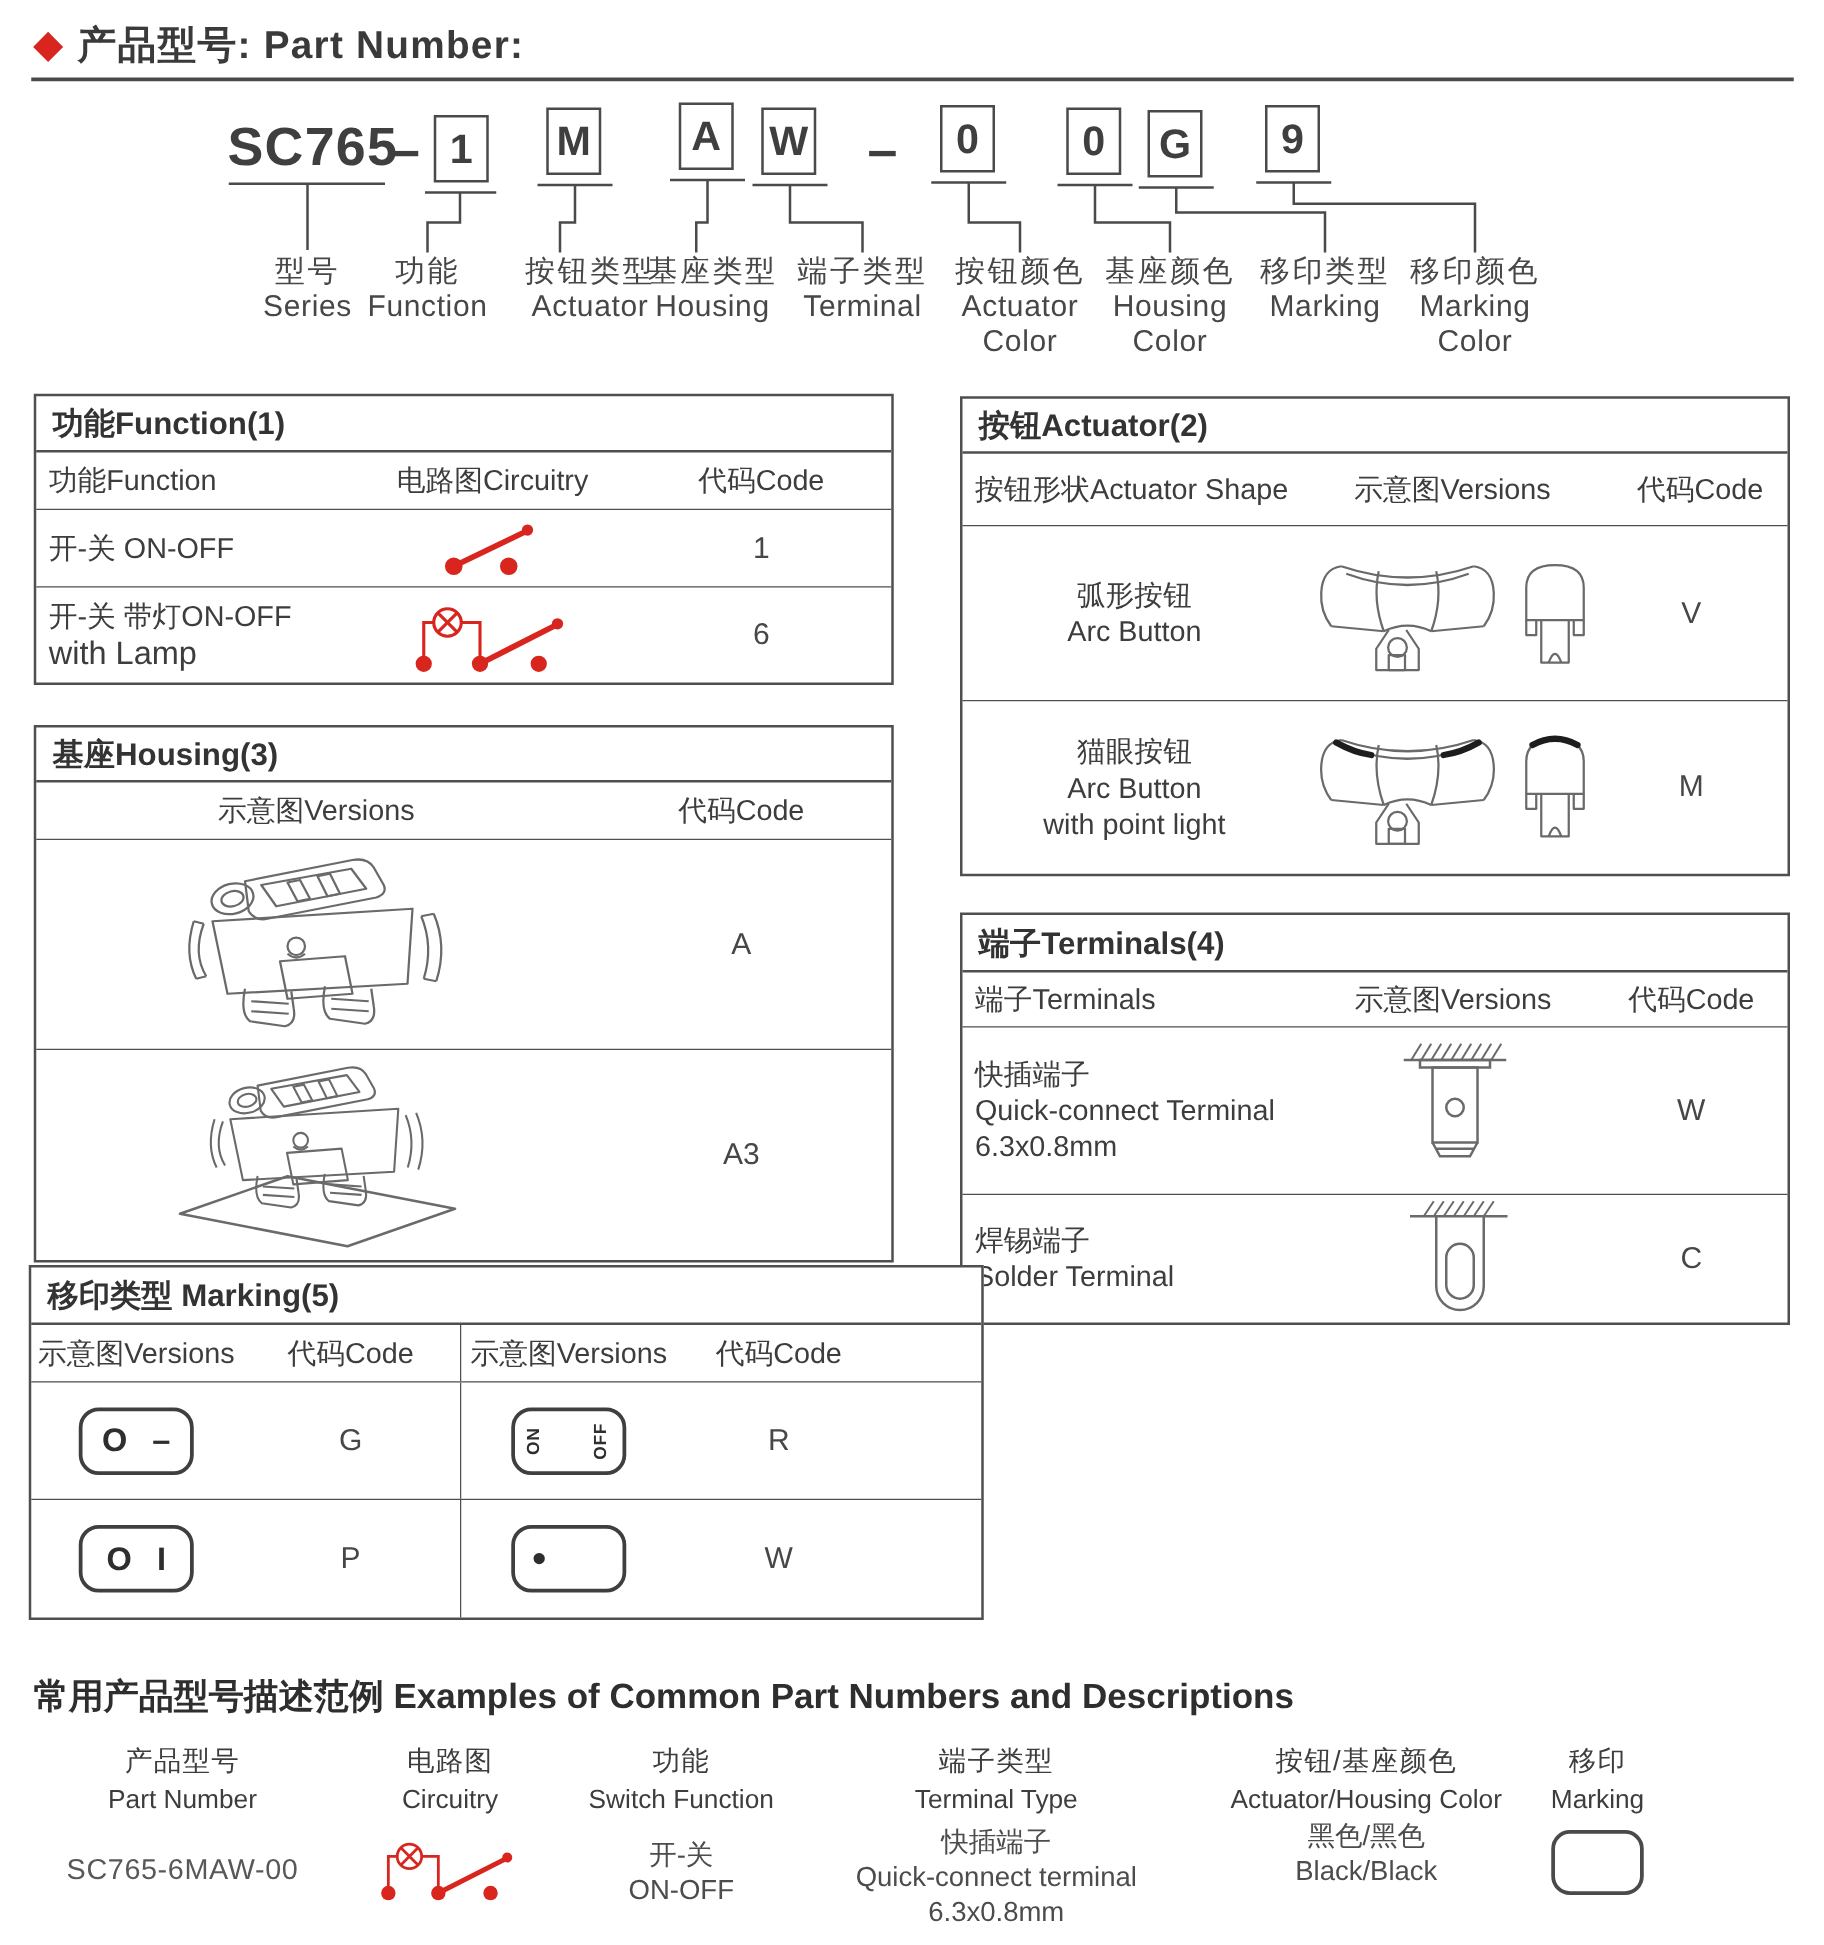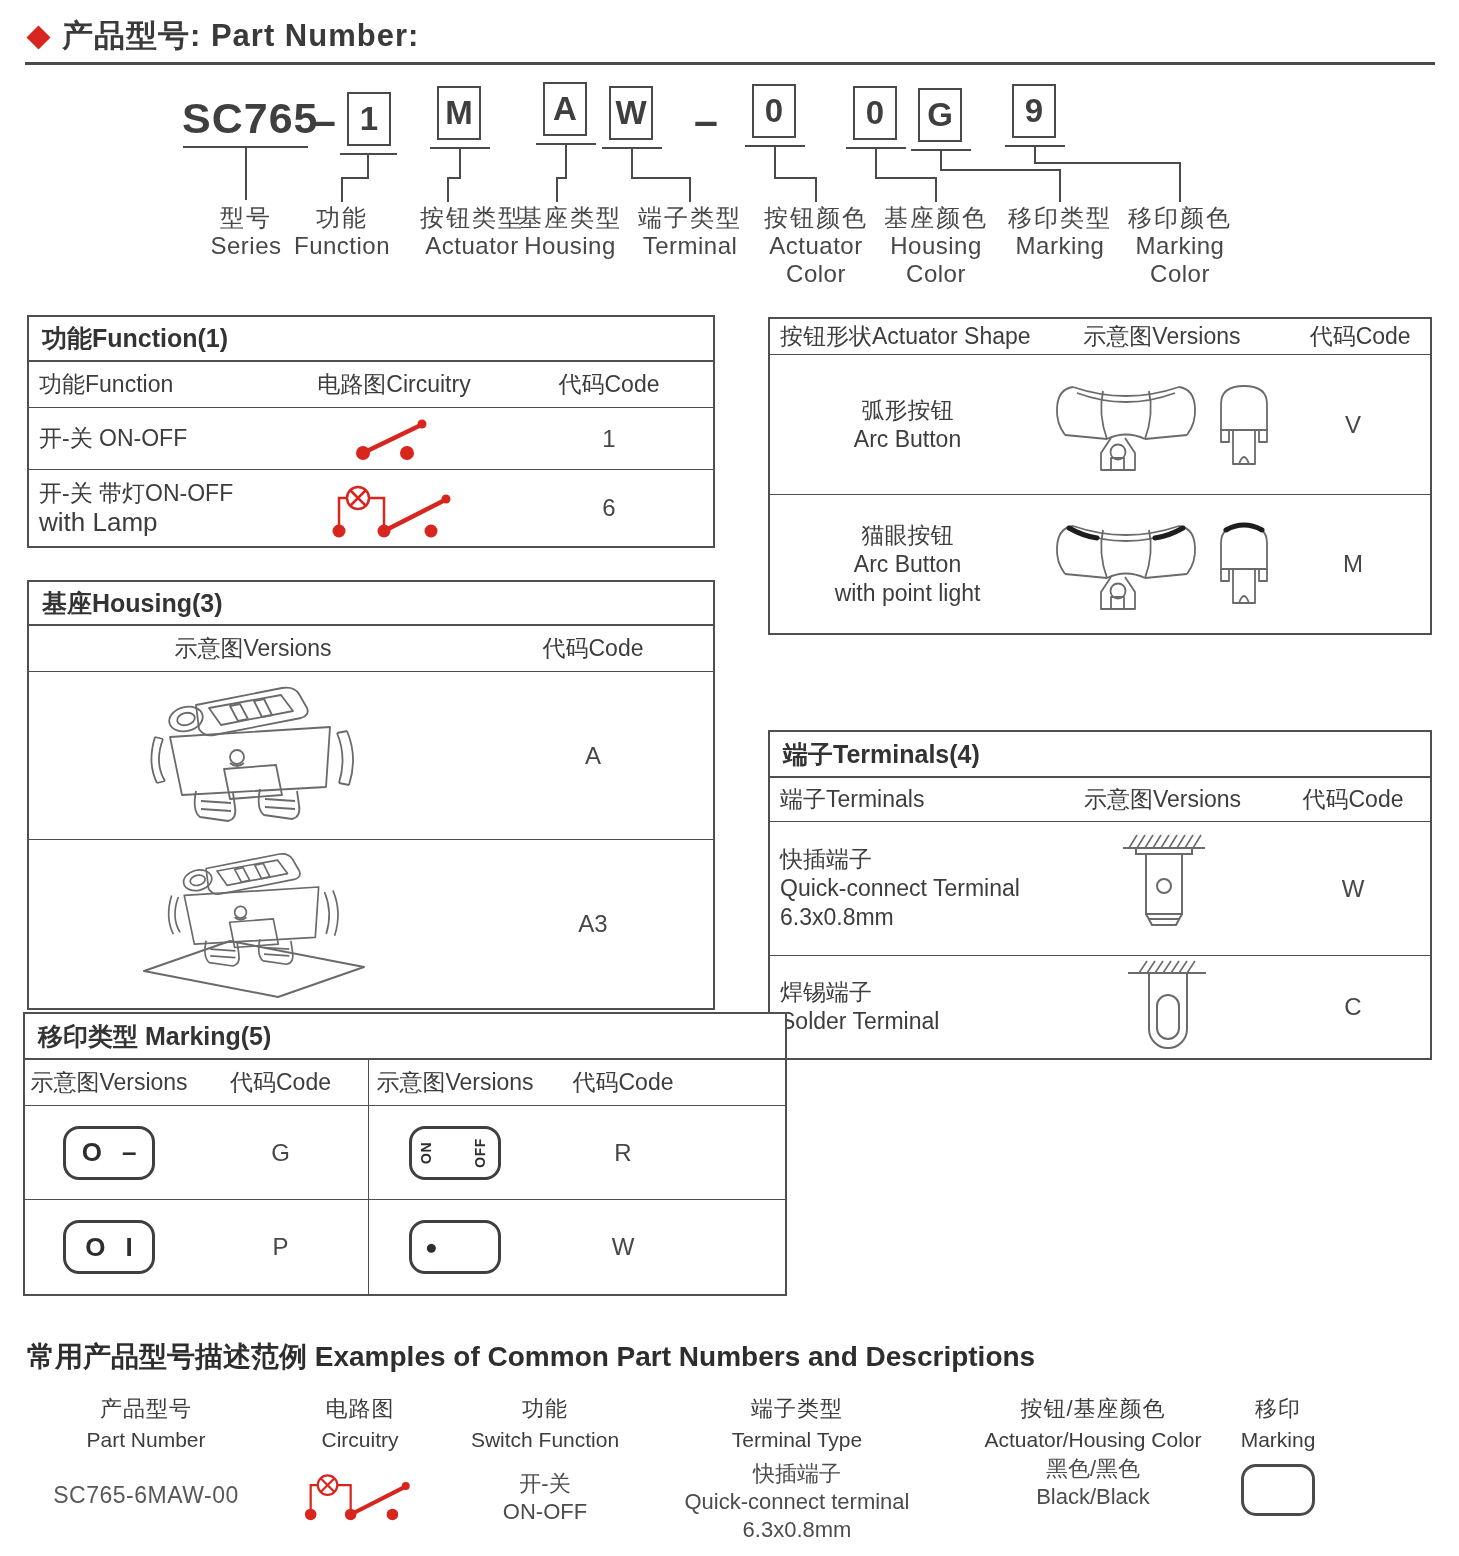--- a/index.html
+++ b/index.html
@@ -174,21 +174,22 @@
             <line x1="57" y1="55" x2="118" y2="24" stroke-width="4.5"></line>
             <circle cx="119" cy="23" r="4.5" stroke="none"></circle>
           </g>
         </svg>
       </div>
       <div class="tcell code-cell" style="width:200px;">6</div>
     </div>
   </div>
 
   <div class="tbl" style="left:768px;top:317px;width:664px;">
-    <div class="trow hdr-row" style="height:36px;gap:16px;">
+    <div class="tbl-title" style="height:44px;">按钮Actuator(2)</div>
+    <div class="trow hdr-row" style="height:58px;gap:16px;">
       <div class="tcell left" style="width:275px;">按钮形状Actuator Shape</div>
       <div class="tcell" style="width:235px;">示意图Versions</div>
       <div class="tcell" style="width:146px;">代码Code</div>
     </div>
     <div class="trow" style="height:140px;">
       <div class="tcell" style="width:275px;">
         <div class="cell-lines">
           <div>弧形按钮</div>
           <div>Arc Button</div>
         </div>

